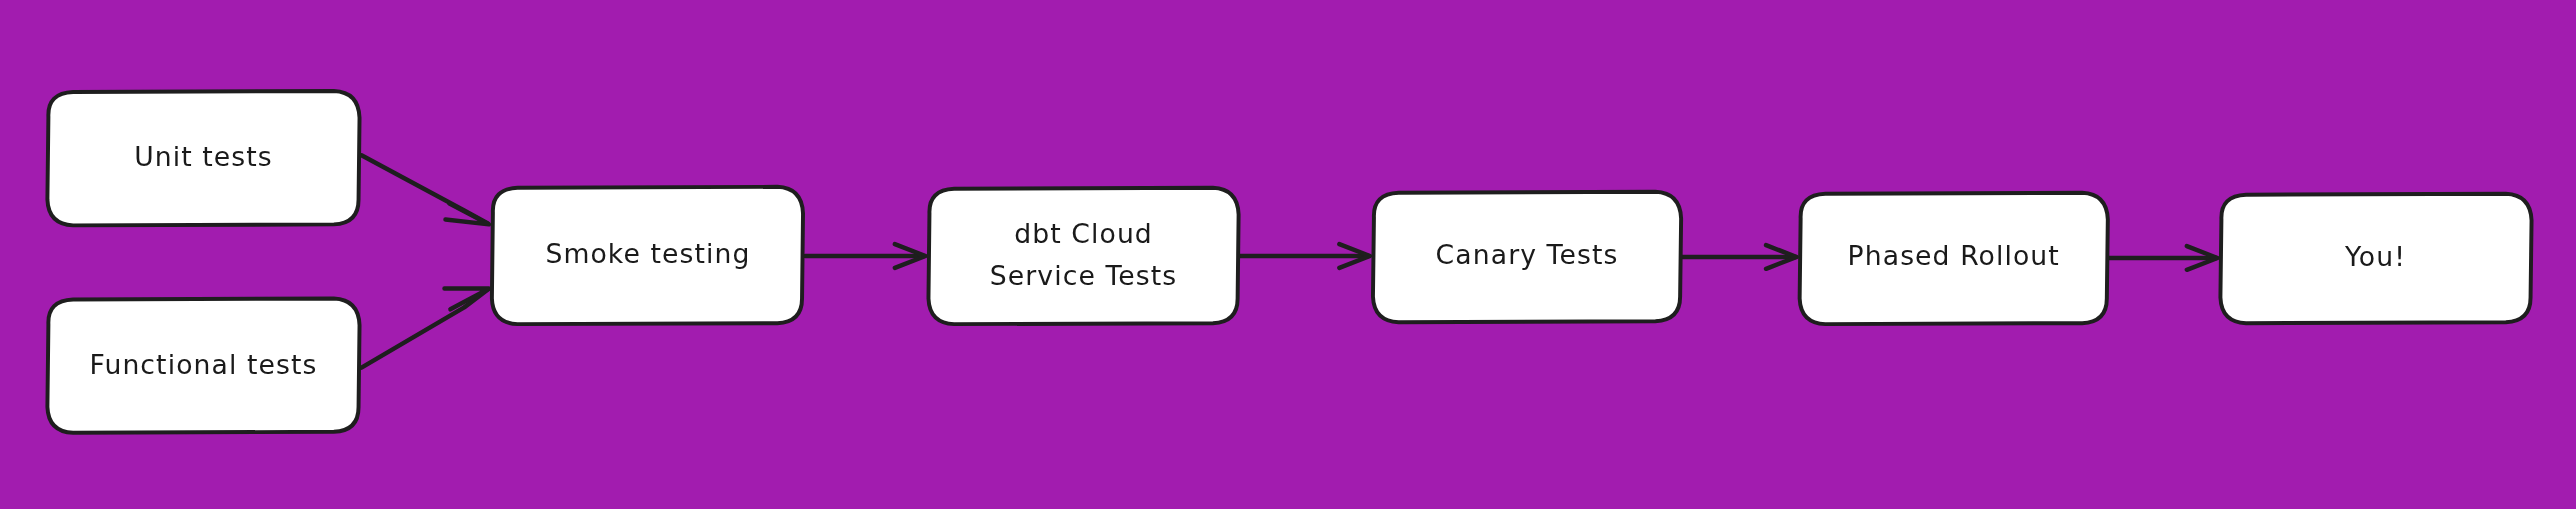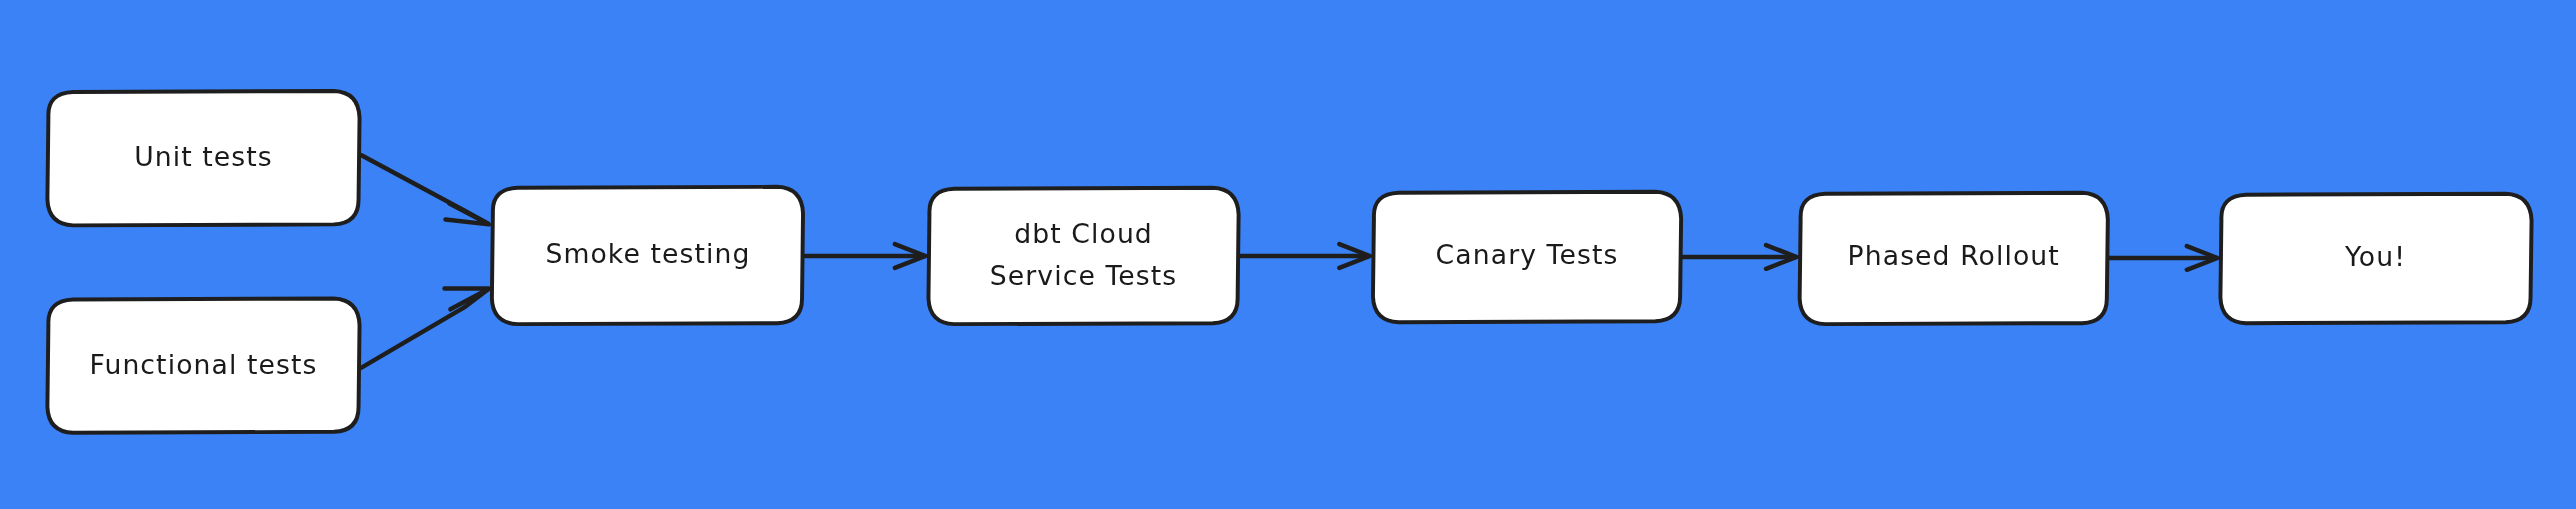--- a/index.html
+++ b/index.html
@@ -4,21 +4,21 @@
 <style>
   html, body {
     margin: 0;
     padding: 0;
     background: #ffffff;
   }
   #canvas {
     position: relative;
     width: 2576px;
     height: 510px;
-    background: #3b82f6;
+    background: #a21caf;
     overflow: hidden;
     font-family: "DejaVu Sans", sans-serif;
   }
   #diagram-svg {
     position: absolute;
     top: 0;
     left: 0;
     width: 2576px;
     height: 510px;
   }

